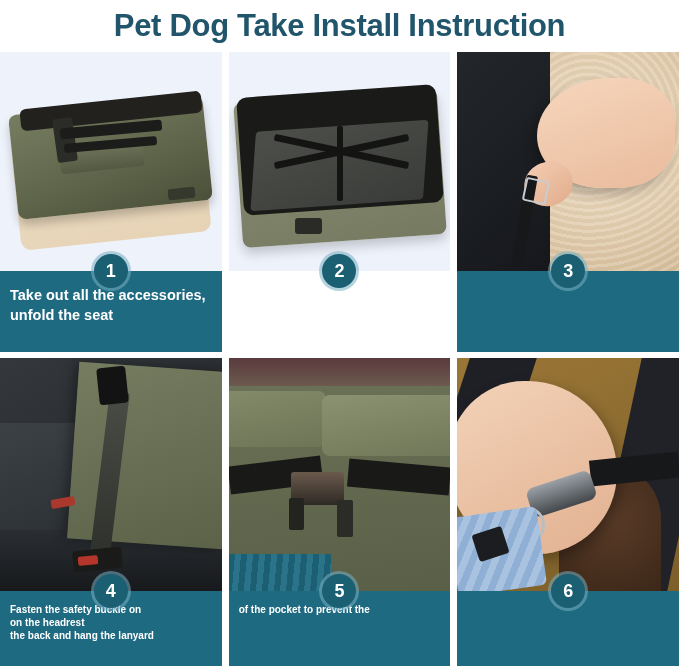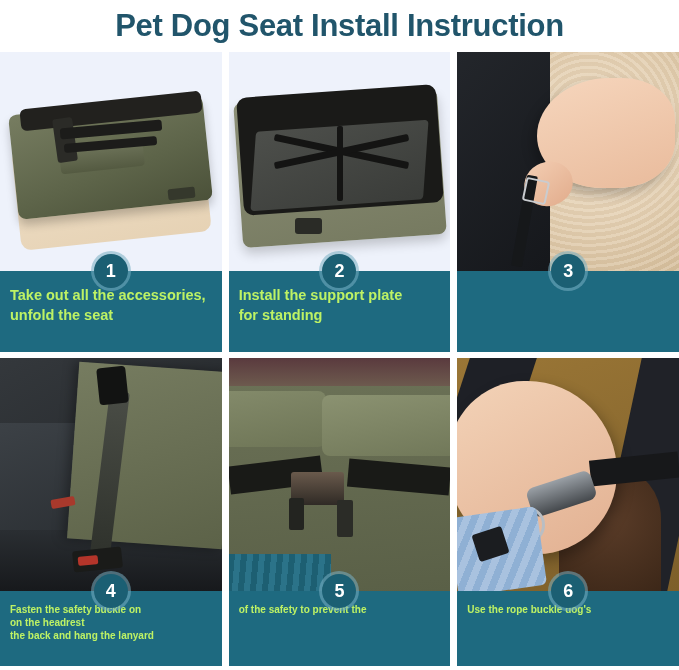--- a/index.html
+++ b/index.html
@@ -38,21 +38,21 @@
   }
   .card{position:relative;overflow:hidden;background:#ffffff;}
 
   .photo{position:relative;width:100%;overflow:hidden;}
   .row1 .photo{height:219px;}
   .row2 .photo{height:233px;}
 
   .caption{
     position:relative;
     background:#1e6a80;
-    color:#bef264;
+    color:#ffffff;
     font-size:14.5px;
     font-weight:bold;
     line-height:1.35;
     padding:15px 10px 10px 10px;
     box-sizing:border-box;
   }
   .row1 .caption{height:81px;}
   .row2 .caption{height:75px;padding-top:12px;}
   .row2 .caption .ctext{font-size:10px;line-height:1.3;}
   .ctext{display:block;}
@@ -228,21 +228,21 @@
     border-radius:6px;transform:rotate(-8deg);}
   .c6-hclip{position:absolute;left:8%;bottom:14%;width:14%;height:12%;
     background:#1b1d20;border-radius:3px;transform:rotate(-18deg);}
 </style>
 </head>
 <body>
 
 <div class="page">
 
   <div class="title-bar">
-    <h1>Pet Dog Seat Install Instruction</h1>
+    <h1>Pet Dog Take Install Instruction</h1>
   </div>
 
   <div class="grid">
 
     <div class="card row1">
       <div class="photo bg-studio">
         <div class="scene">
           <div class="fold-fur"></div>
           <div class="fold-body"></div>
           <div class="fold-top"></div>
@@ -266,24 +266,20 @@
           <div class="box-outer"></div>
           <div class="box-rim"></div>
           <div class="box-inner"></div>
           <div class="box-x bx1"></div>
           <div class="box-x bx2"></div>
           <div class="box-x bx3"></div>
           <div class="box-foot"></div>
         </div>
       </div>
       <div class="badge">2</div>
-      <div class="caption">
-        <span class="ctext">Install the support plate</span>
-        <span class="ctext">for standing</span>
-      </div>
     </div>
 
     <div class="card row1">
       <div class="photo">
         <div class="scene">
           <div class="c3-dark"></div>
           <div class="c3-fur"></div>
           <div class="c3-hand"></div>
           <div class="c3-thumb"></div>
           <div class="c3-zip"></div>
@@ -327,39 +323,38 @@
           <div class="c5-strapL"></div>
           <div class="c5-strapR"></div>
           <div class="c5-buckle"></div>
           <div class="c5-tab1"></div>
           <div class="c5-tab2"></div>
           <div class="c5-teal"></div>
         </div>
       </div>
       <div class="badge">5</div>
       <div class="caption">
-        <span class="ctext">of the safety to prevent the</span>
+        <span class="ctext">of the pocket to prevent the</span>
       </div>
     </div>
 
     <div class="card row2">
       <div class="photo">
         <div class="scene">
           <div class="c6-bg"></div>
           <div class="c6-dark1"></div>
           <div class="c6-dark2"></div>
           <div class="c6-fur"></div>
           <div class="c6-hand"></div>
           <div class="c6-strap"></div>
           <div class="c6-clip"></div>
           <div class="c6-ring"></div>
           <div class="c6-harness"></div>
           <div class="c6-hclip"></div>
         </div>
       </div>
       <div class="badge">6</div>
       <div class="caption">
-        <span class="ctext">Use the rope buckle dog's</span>
       </div>
     </div>
 
   </div>
 </div>
 
 </body></html>

